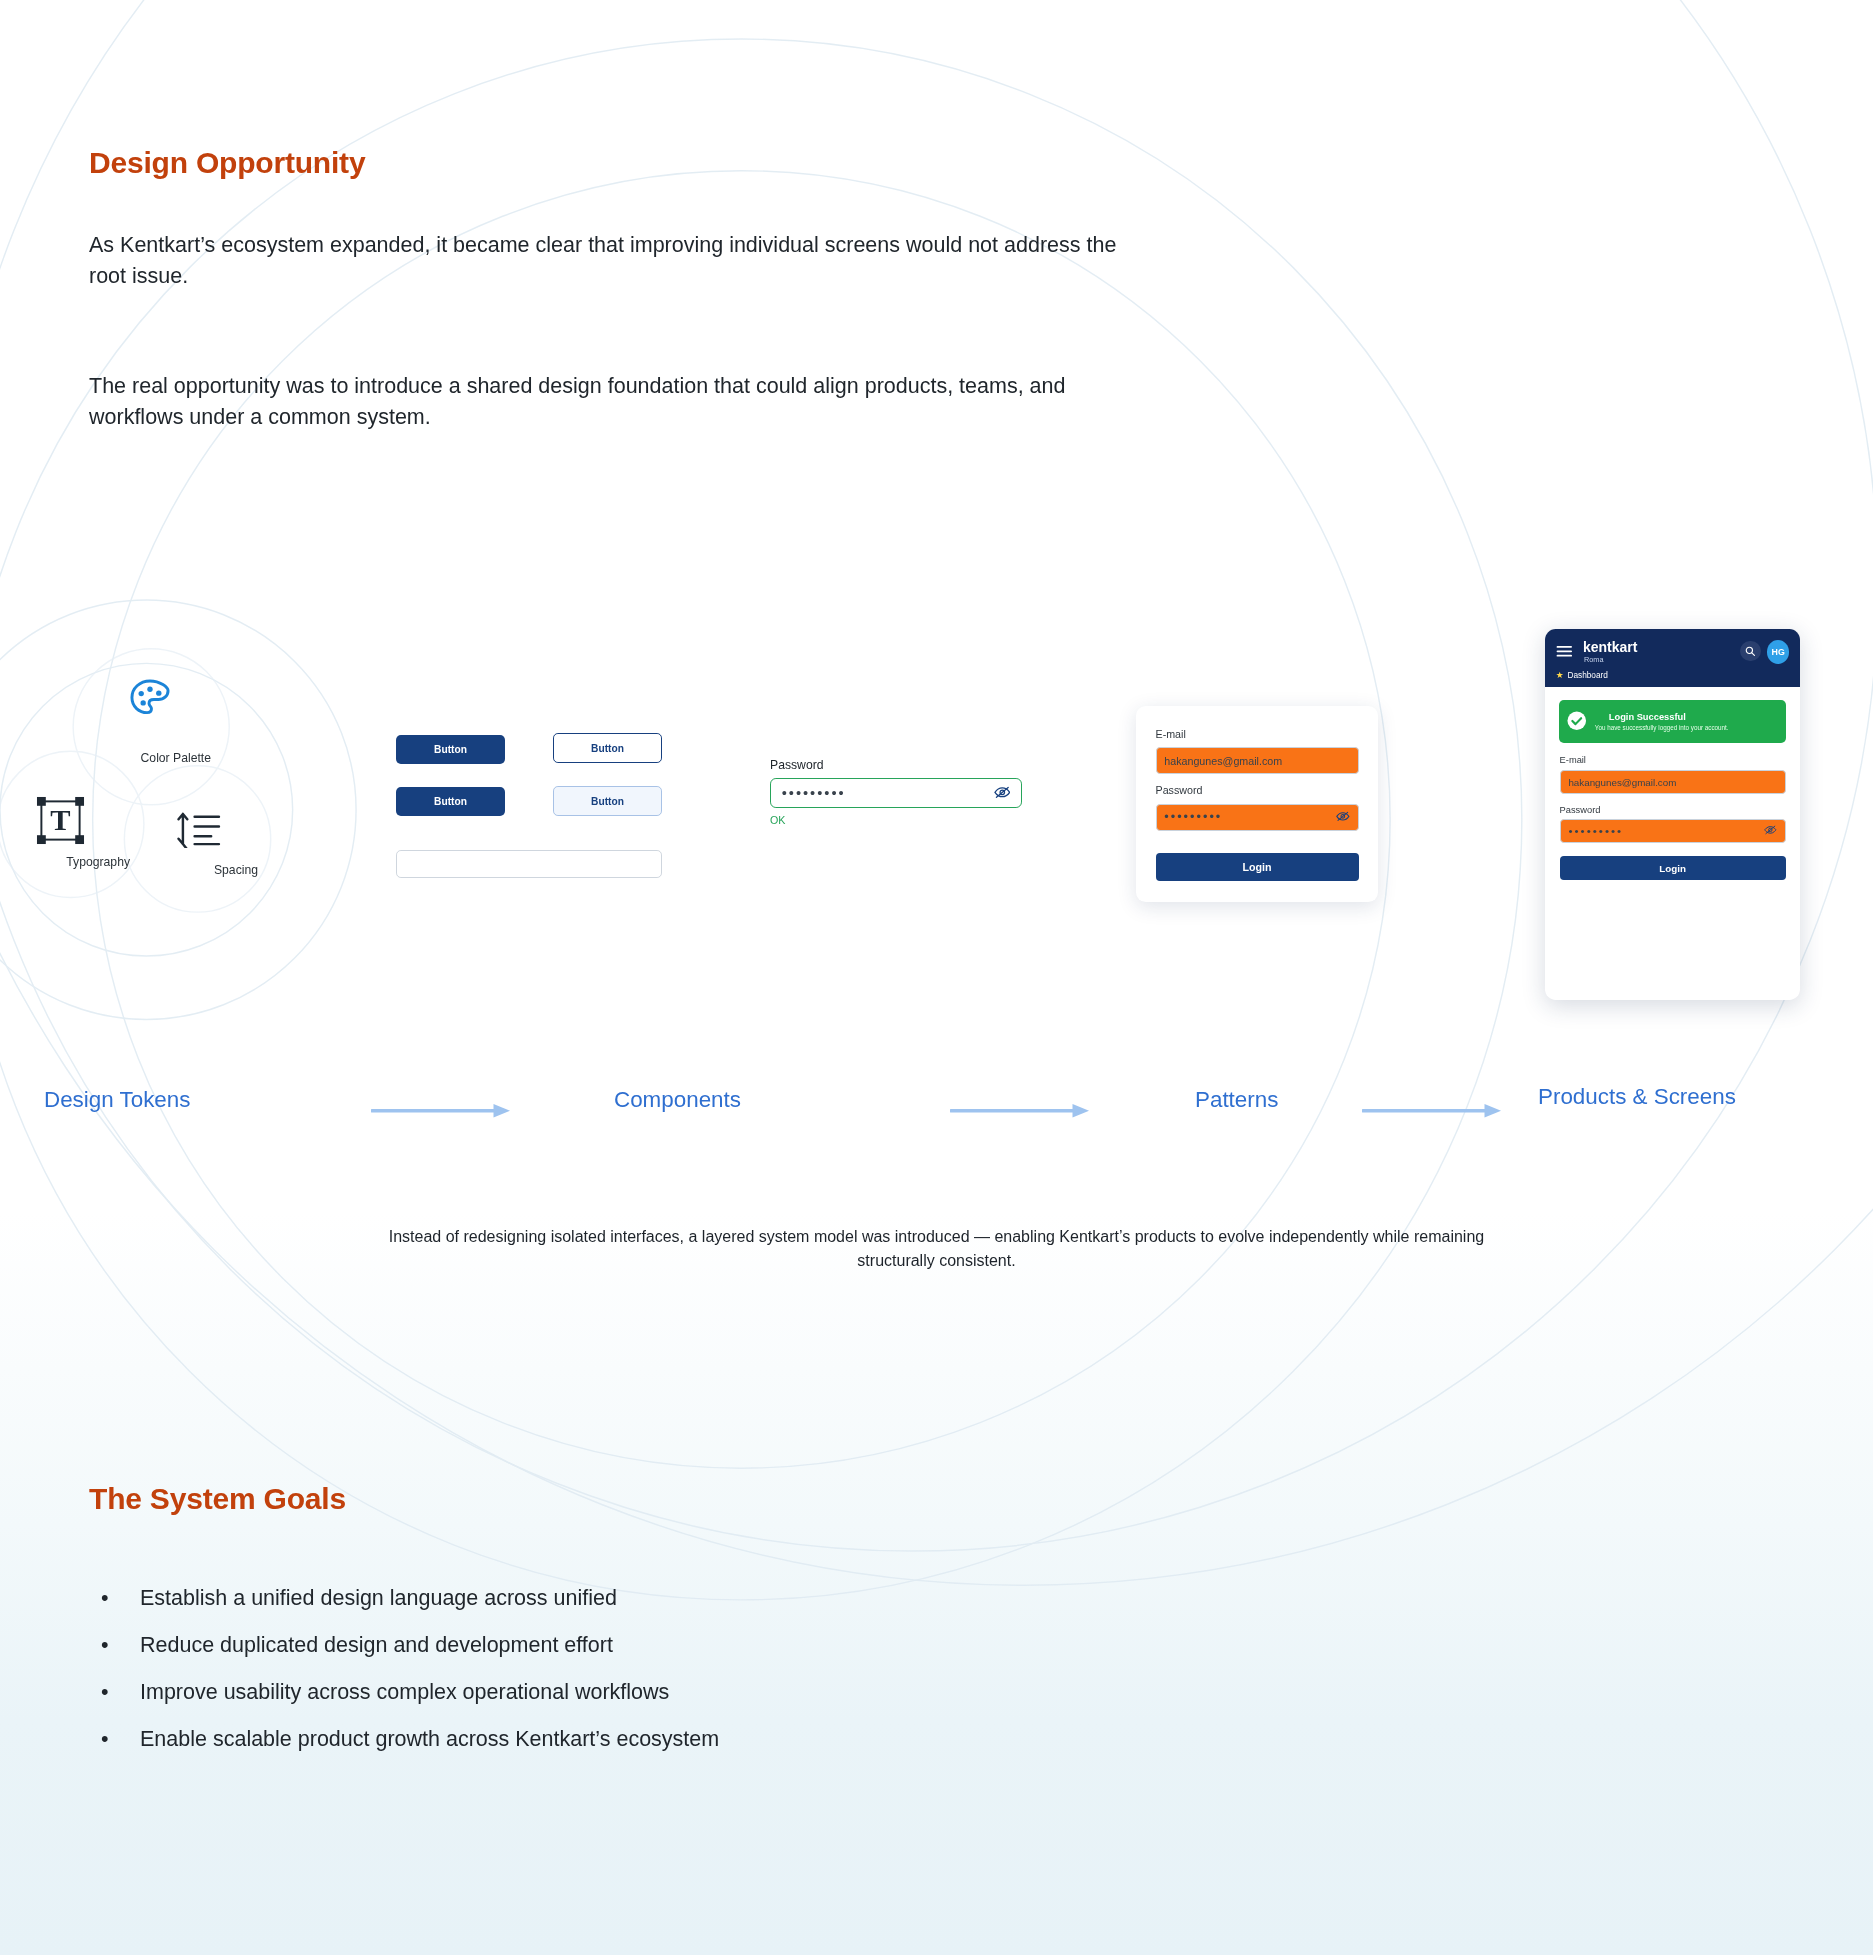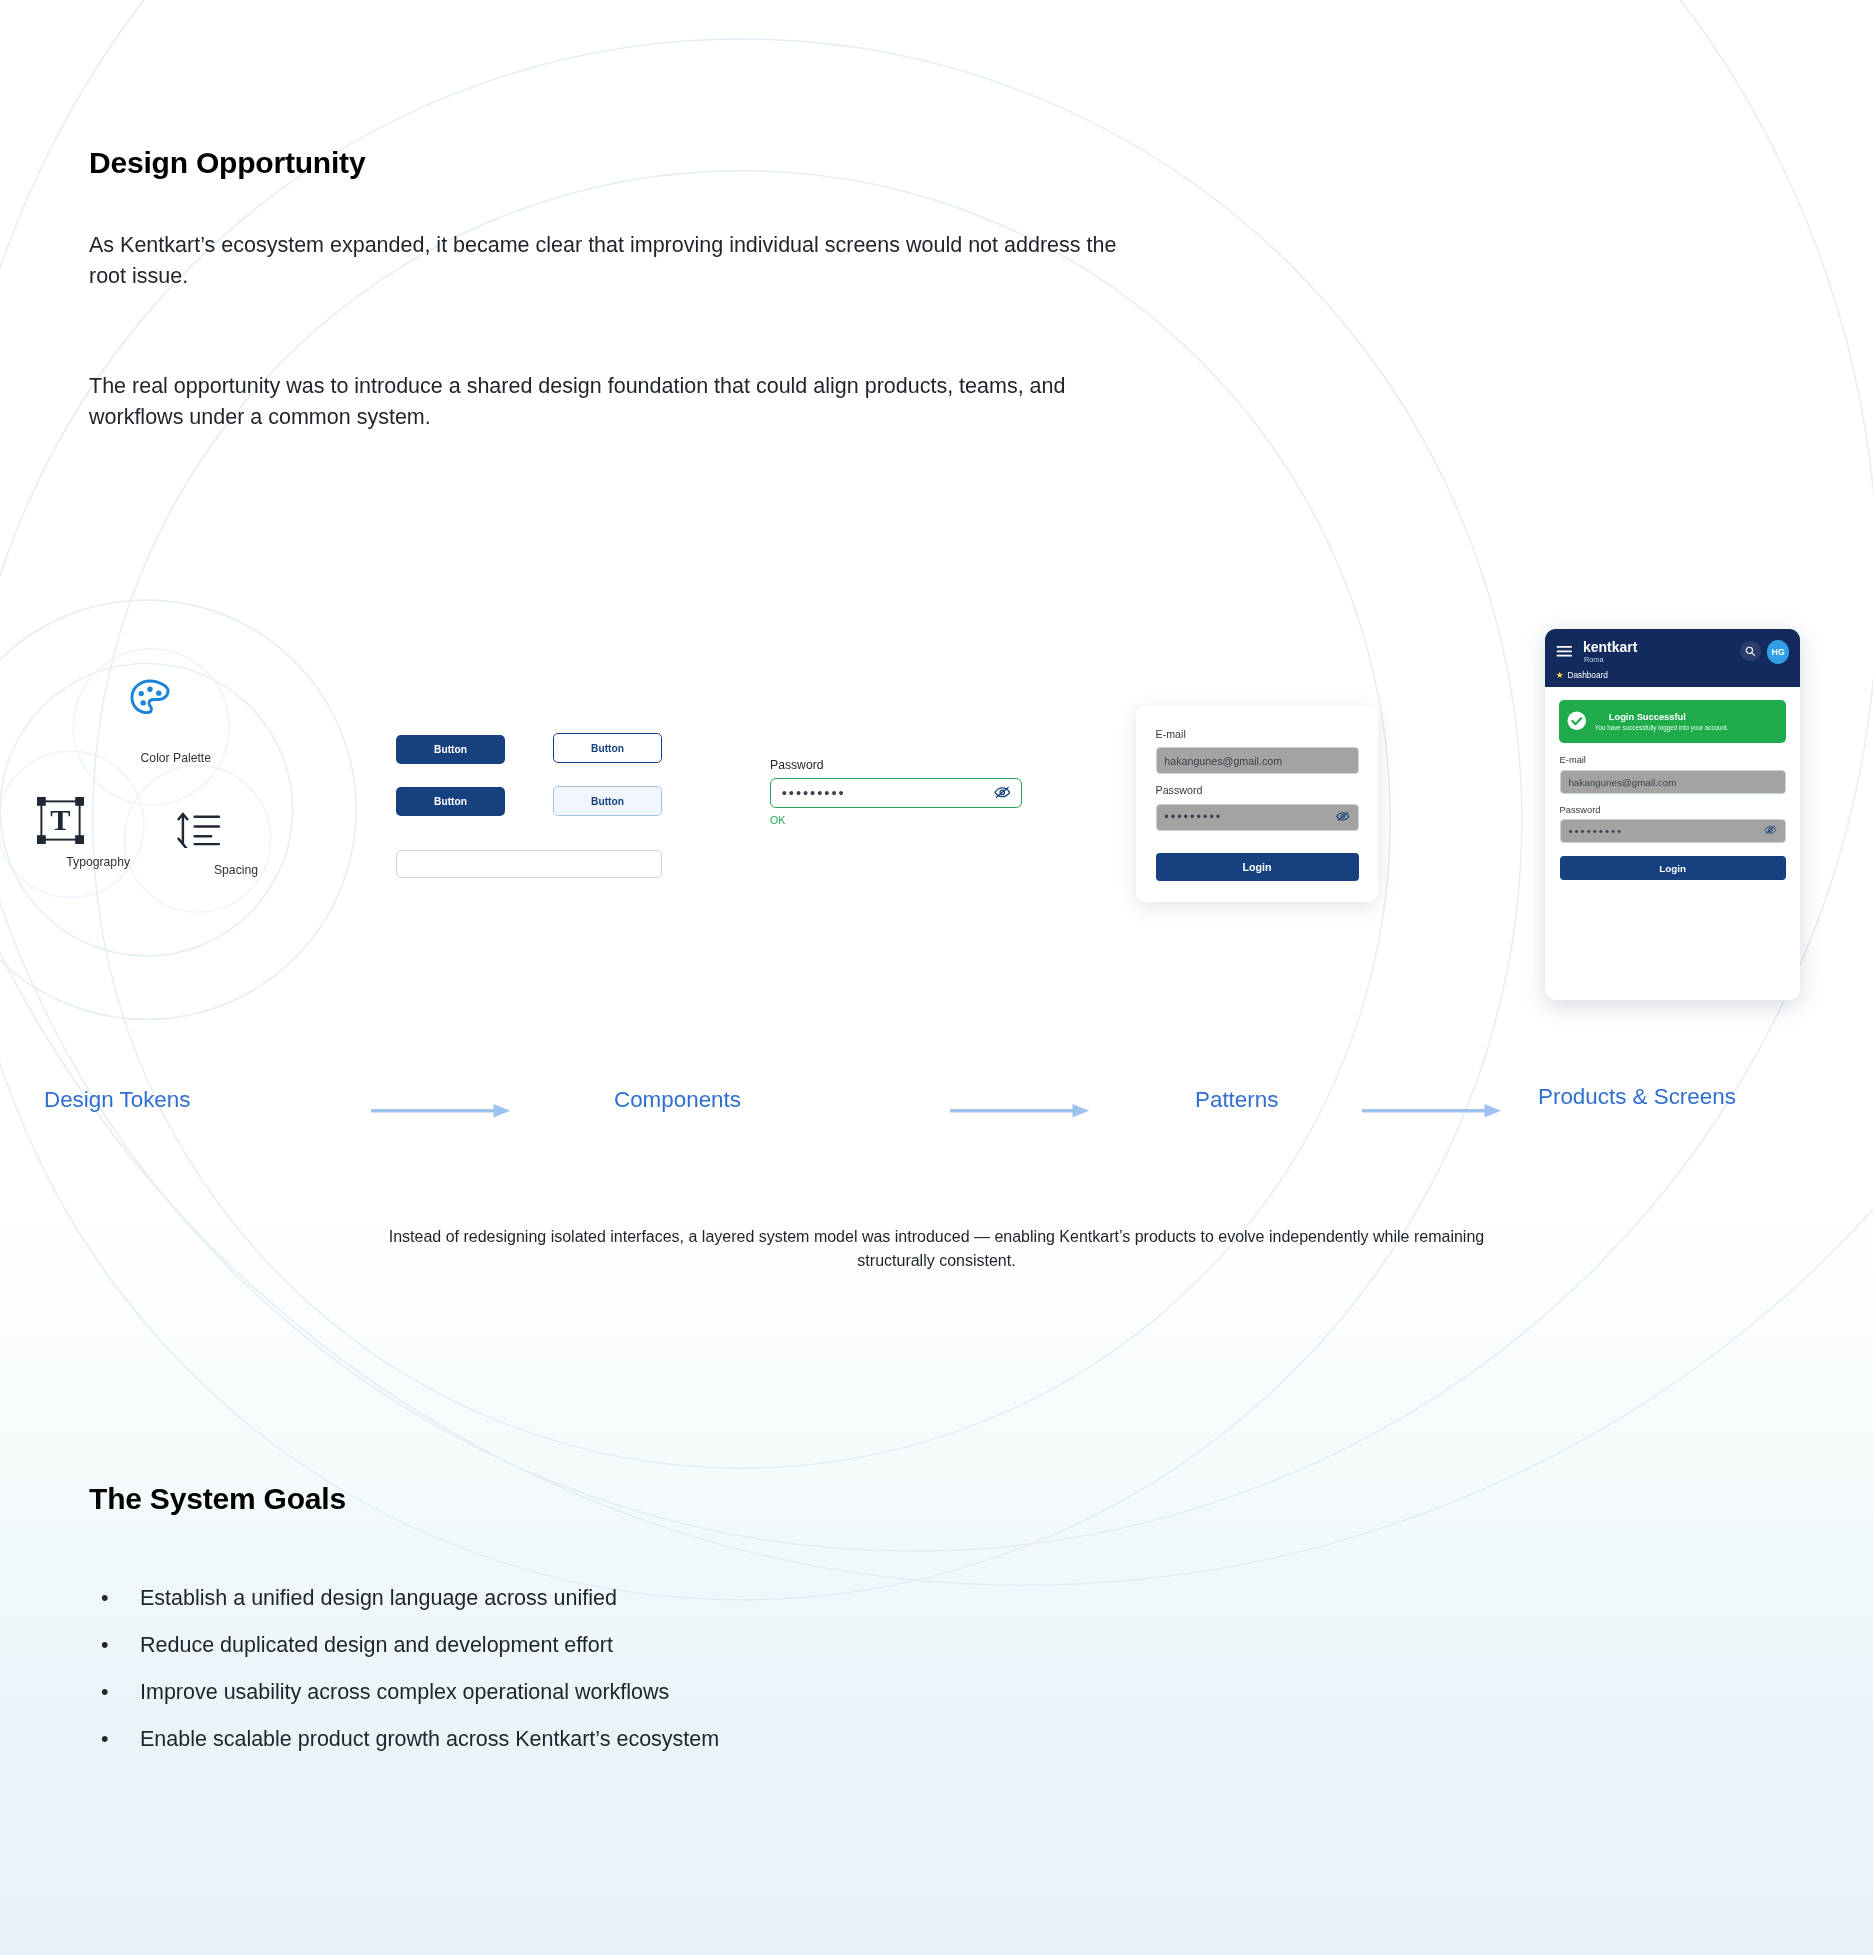--- a/index.html
+++ b/index.html
@@ -23,21 +23,21 @@
   }
   .bg-wrap svg { position: absolute; top: 0; left: 0; }
 
   .content { position: relative; z-index: 2; }
 
   
   .h-title {
     position: absolute;
     font-size: 30px;
     font-weight: 700;
-    color: #000000;
+    color: #c2410c;
     letter-spacing: -0.2px;
     white-space: nowrap;
   }
   .p-body {
     position: absolute;
     font-size: 21.5px;
     line-height: 1.42;
     color: #20262c;
     font-weight: 400;
   }
@@ -93,21 +93,21 @@
   
   .card {
     position: absolute;
     background: #ffffff;
     border-radius: 9.8px;
     box-shadow: 0 4.9px 19.5px rgba(25,50,90,0.13);
   }
   .card-lbl { position: absolute; font-size: 10.7px; color: #31383f; }
   .card-input {
     position: absolute;
-    background: #a3a3a3;
+    background: #f97316;
     border: 1px solid #c9d2dc;
     border-radius: 3.9px;
     display: flex;
     align-items: center;
     padding: 0 7.8px;
     justify-content: space-between;
     font-size: 10.7px;
     color: #39424c;
   }
   .card-btn {

